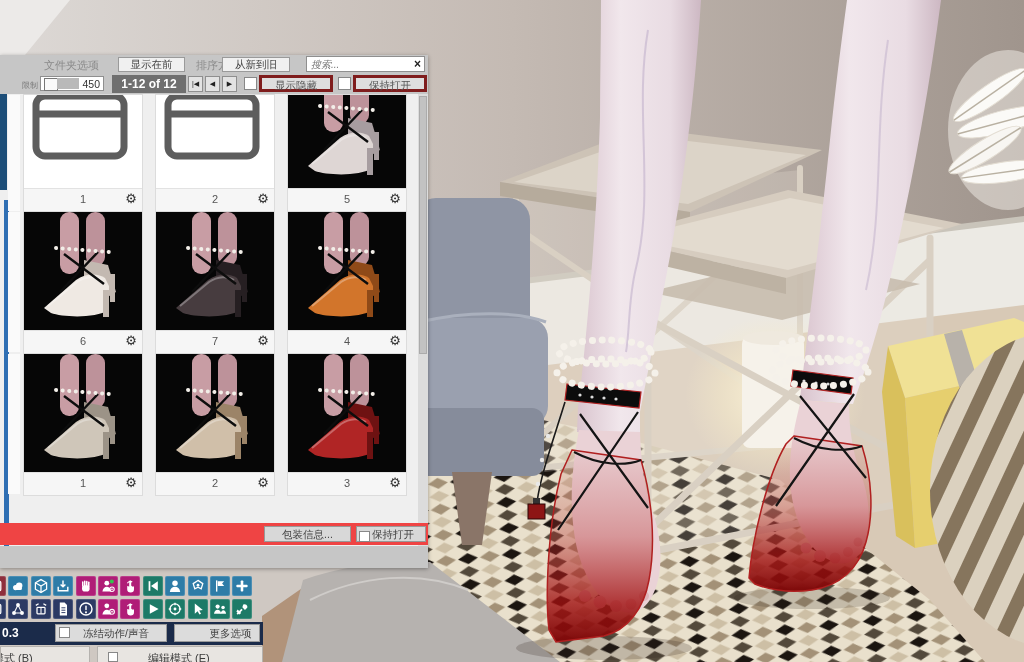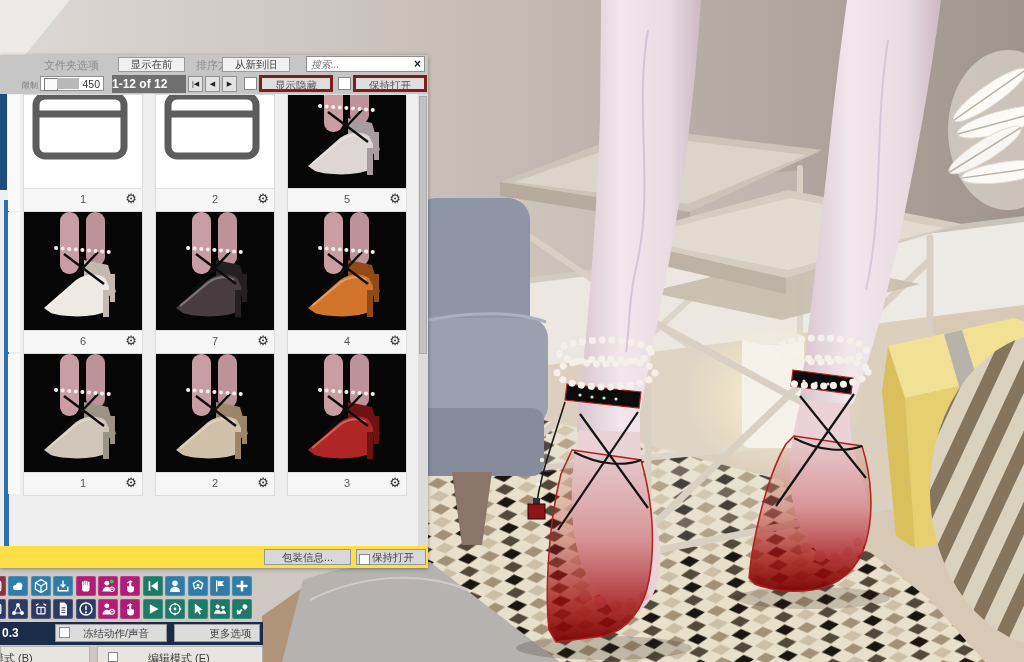--- a/index.html
+++ b/index.html
@@ -20,40 +20,40 @@
   .search input{position:absolute;left:2px;top:0;width:100px;height:13px;border:none;outline:none;
           font-size:10px;font-style:italic;color:#666;background:transparent;font-family:inherit;}
   .sx{position:absolute;right:3px;top:0px;font-size:12px;color:#222;font-weight:bold;cursor:pointer;}
   .tinylabel{position:absolute;left:22px;top:6px;font-size:8px;color:#7a7a7a;}
   .slider{position:absolute;left:40px;top:2px;width:64px;height:15px;background:#fff;
           border:1px solid #8f8f8f;box-sizing:border-box;}
   .slider .handle{position:absolute;left:3px;top:1px;width:12px;height:11px;background:#fafafa;border:1px solid #777;}
   .slider .fill{position:absolute;left:16px;top:1px;width:22px;height:11px;background:#b9b9b9;}
   .slider .val{position:absolute;right:3px;top:1px;font-size:10.5px;color:#333;}
   .pagebadge{position:absolute;left:112px;top:1px;width:74px;height:18px;background:#6f6f6f;
-          color:#fff;font-weight:bold;font-size:12px;line-height:18px;}
+          color:#fff;font-weight:bold;font-size:12px;text-align:center;line-height:18px;}
   .navbtn{position:absolute;top:2px;width:15px;height:16px;background:#e3e3e3;border:1px solid #8f8f8f;
           box-sizing:border-box;font-size:7px;color:#222;text-align:center;line-height:14px;padding:0;font-family:inherit;}
   .cb{display:inline-block;width:13px;height:13px;background:#fff;border:1px solid #888;box-sizing:border-box;vertical-align:middle;}
   .cbpos{position:absolute;top:3px;}
   .cblabel{position:absolute;top:1px;height:17px;background:#dedede;border:3px solid #7f1d1d;box-sizing:border-box;
           font-size:10.5px;color:#555;text-align:center;line-height:15px;}
   .gridarea{position:absolute;left:0;top:39px;width:428px;height:452px;background:#efefef;overflow:hidden;}
   .accent-block{position:absolute;left:0;top:-32px;width:7px;height:128px;background:#1d4e78;}
   .accent-line{position:absolute;left:4px;top:106px;width:5px;height:346px;background:#2f6fb3;}
   .partcell{position:absolute;left:8px;width:12px;background:#fafafa;}
   .scrolltrack{position:absolute;right:0;top:0;width:10px;height:452px;background:#dcdcdc;}
   .scrollthumb{position:absolute;right:1px;top:2px;width:8px;height:258px;background:#c2c2c2;border:1px solid #ababab;box-sizing:border-box;}
   .cell{position:absolute;width:118px;background:#fff;box-shadow:0 0 0 1px #dcdcdc;}
   .thumb{width:118px;overflow:hidden;position:relative;}
   .thumb svg{display:block;}
   .cellbar{height:22px;background:#f6f6f6;position:relative;border-top:1px solid #e2e2e2;}
   .cellbar .num{position:absolute;left:0;right:0;text-align:center;top:4px;font-size:11px;color:#555;}
   .cellbar .gear{position:absolute;right:5px;top:2px;font-size:13px;color:#333;cursor:pointer;}
-  .pfooter{position:absolute;left:0;top:491px;width:428px;height:22px;background:#fde047;}
+  .pfooter{position:absolute;left:0;top:468px;width:428px;height:22px;background:#ef4444;}
   .pfooter .pbtn2{position:absolute;top:3px;height:16px;background:#d8d8d8;border:1px solid #989898;
         box-sizing:border-box;font-size:10.5px;color:#444;line-height:14px;text-align:center;padding:0;font-family:inherit;}
   .keepopen{position:absolute;left:356px;top:3px;width:70px;height:16px;background:#d8d8d8;border:1px solid #989898;box-sizing:border-box;}
   .keepopen .cb{width:11px;height:11px;margin:1px 2px;}
   .keepopen span.t{font-size:10.5px;color:#444;vertical-align:top;line-height:14px;}
 
   
   #hud{position:absolute;left:0;top:576px;width:264px;height:86px;}
   .iconrow{position:absolute;left:0;width:264px;height:20px;}
   .iconrow.r1{top:0}.iconrow.r2{top:23px}

